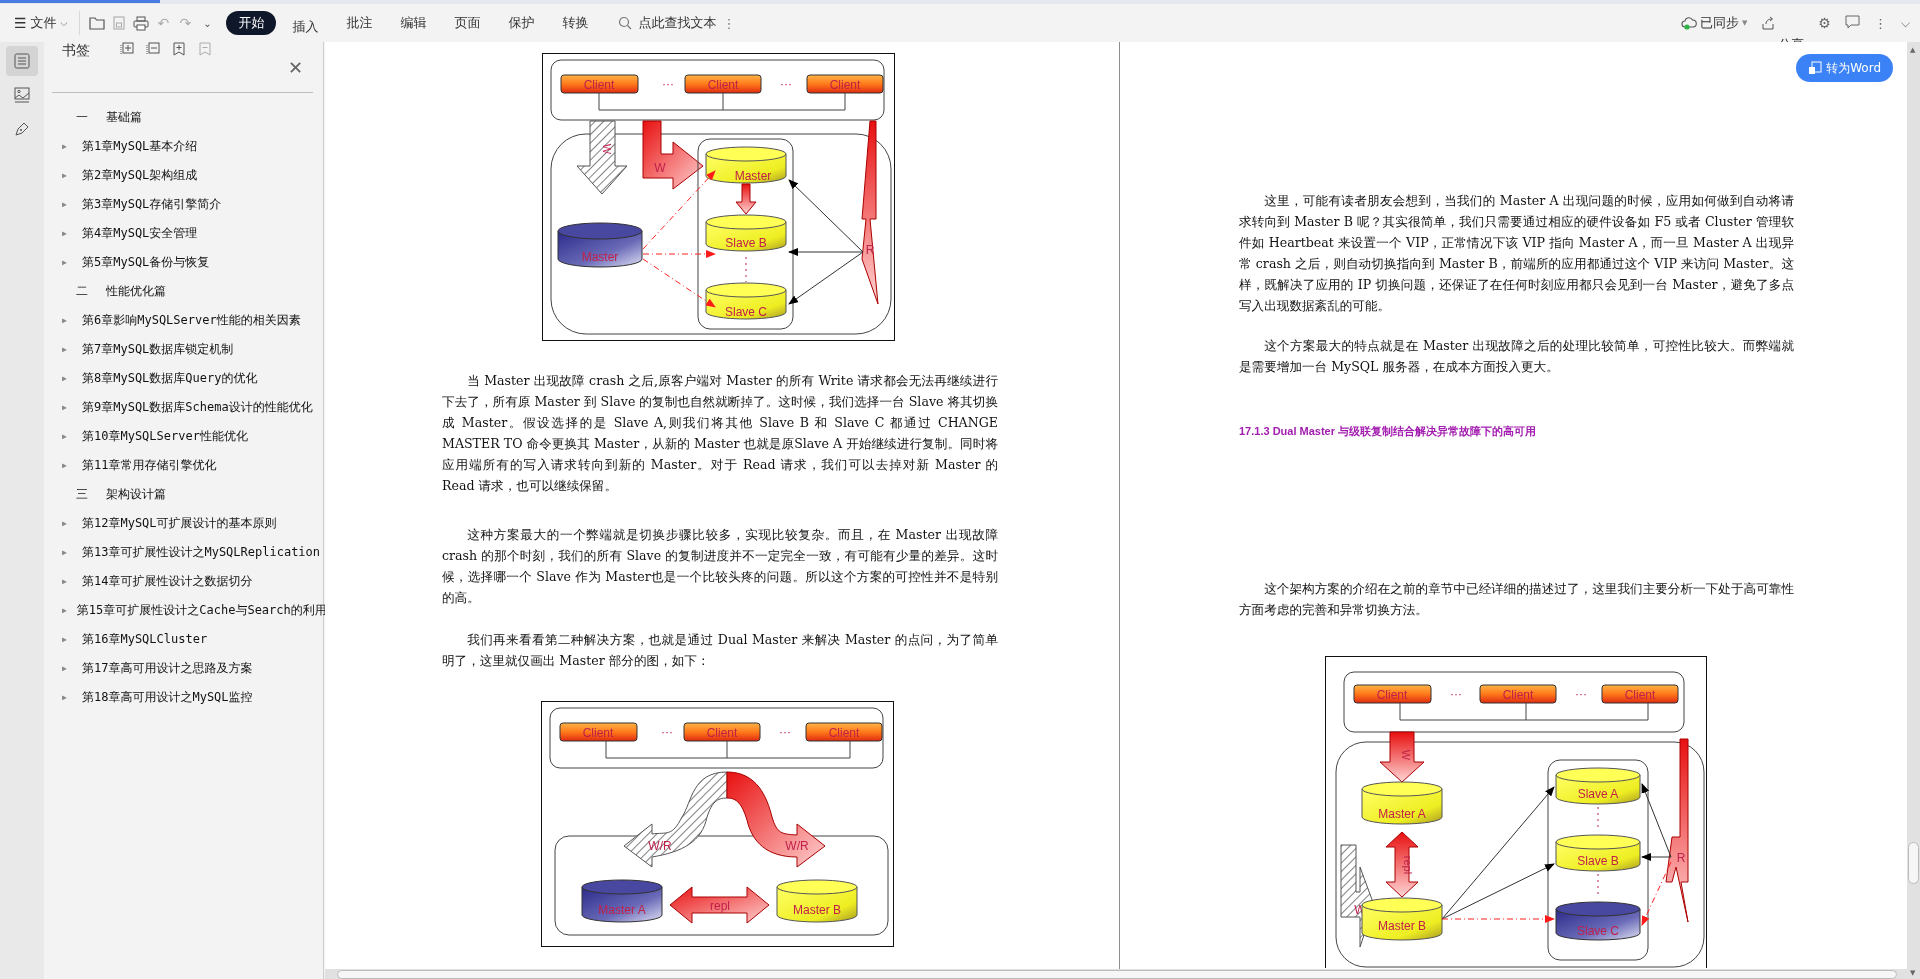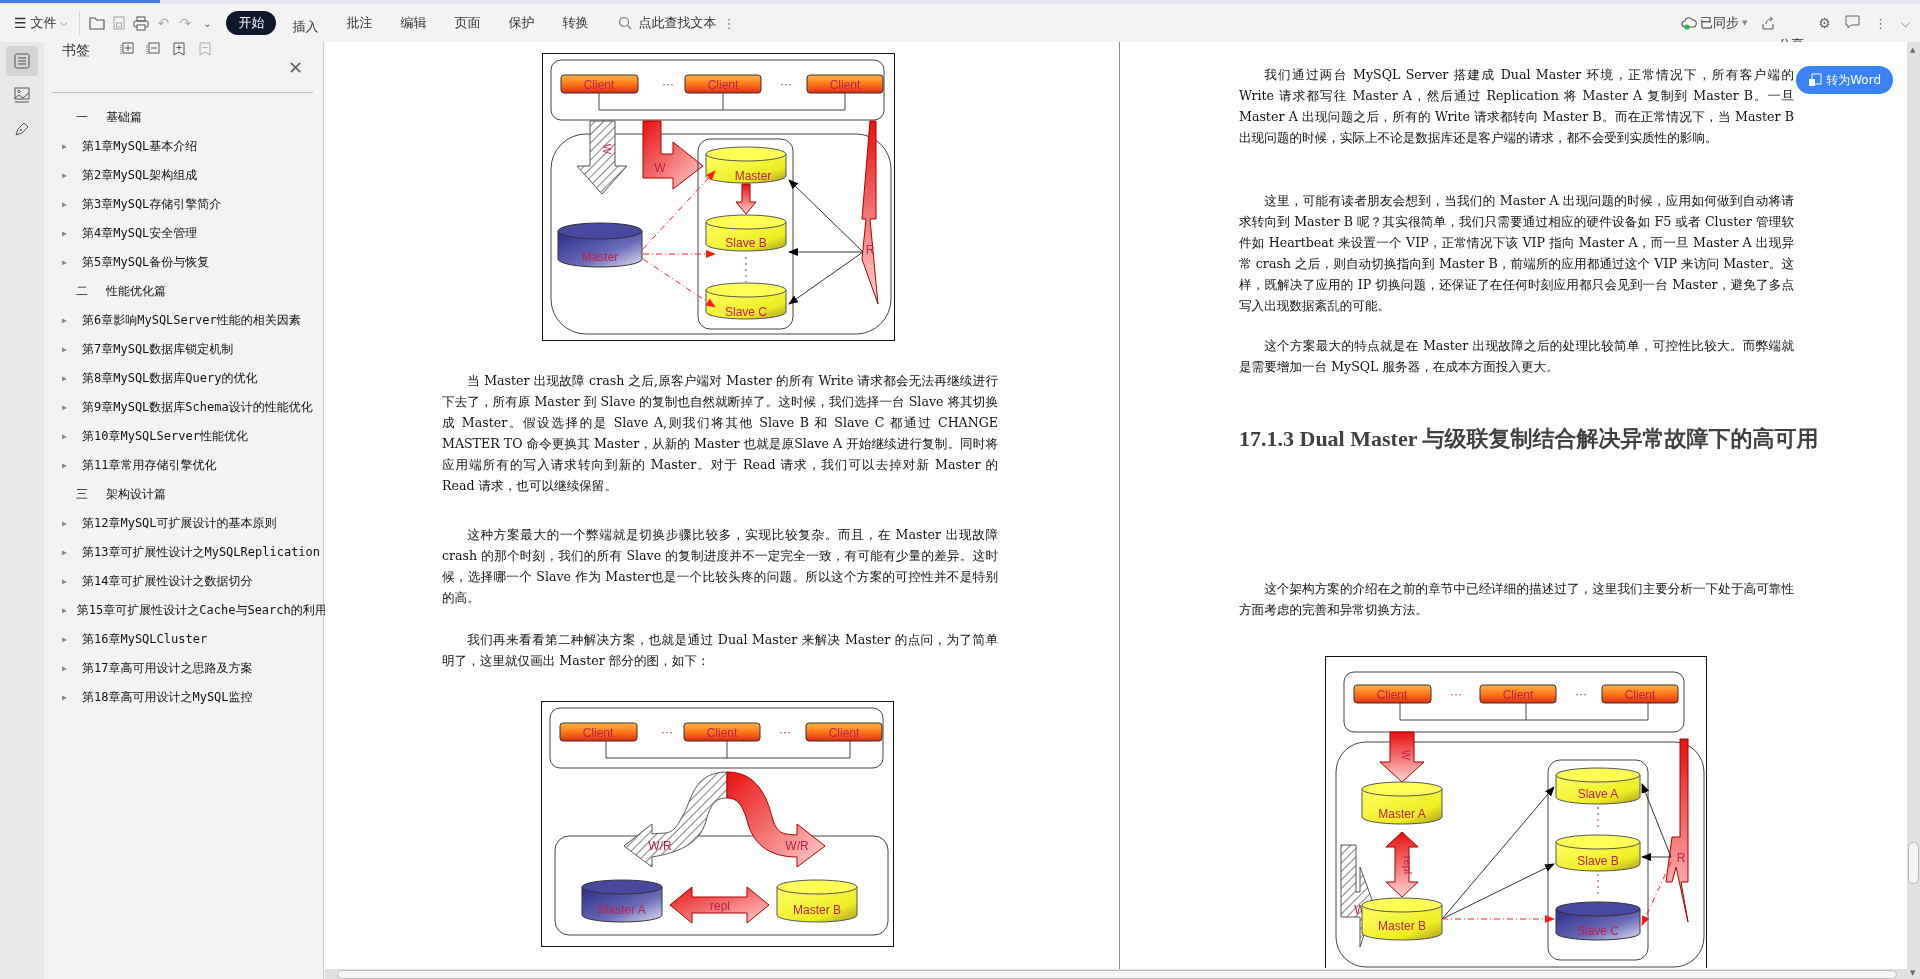--- a/index.html
+++ b/index.html
@@ -26,23 +26,23 @@
   .bm-divider { height: 1px; background: #bdbdbd; margin: 0 10px 0 8px; }
   .bm-list { padding-top: 10px; }
   .bm-item { height: 29px; display: flex; align-items: center; font-size: 12px; color: #111; font-family: "DejaVu Sans Mono", monospace; cursor: pointer; white-space: nowrap; }
   .bm-item .tri { width: 10px; margin-left: 18px; margin-right: 10px; font-size: 8px; color: #888; }
   .bm-item.section { padding-left: 32px; font-family: "DejaVu Sans", sans-serif; font-size: 12px; }
   .bm-item.section .num { margin-right: 18px; }
 
   .doc { position: absolute; left: 325px; top: 42px; width: 1582px; height: 927px; background: #ffffff; overflow: hidden; }
   .page-div { position: absolute; left: 794px; top: 0; width: 1px; height: 927px; background: #8e8e8e; }
   .para { position: absolute; font-family: "DejaVu Serif", "Liberation Serif", serif; font-size: 12.6px; line-height: 21px; color: #111; text-align: justify; text-indent: 2em; }
-  .heading { position: absolute; font-family: Liberation Serif, serif; font-weight: bold; font-size: 22px; color: #404040; }
+  .heading { position: absolute; font-family: Liberation Sans, sans-serif; font-weight: bold; font-size: 11px; color: #a21caf; }
   .fig { position: absolute; border: 1.5px solid #111; background: #fff; }
-  .word-btn { position: absolute; right: 14px; top: 24px; height: 28px; padding: 0 12px; background: #3b82f6; color: #fff; border-radius: 14px; font-size: 12px; display: flex; align-items: center; gap: 4px; cursor: pointer; }
+  .word-btn { position: absolute; right: 14px; top: 12px; height: 28px; padding: 0 12px; background: #3b82f6; color: #fff; border-radius: 14px; font-size: 12px; display: flex; align-items: center; gap: 4px; cursor: pointer; }
 
   .vscroll { position: absolute; right: 0; top: 42px; width: 13px; height: 937px; background: #e1e1e1; }
   .vscroll .thumb { position: absolute; left: 1px; top: 800px; width: 11px; height: 24px; background: #f6f6f6; border: 1px solid #bbb; border-radius: 6px; }
   .vscroll .up { position: absolute; top: 4px; left: 3px; font-size: 7px; color: #666; }
   .vscroll .down { position: absolute; bottom: 2px; left: 3px; font-size: 7px; color: #666; }
   .hscroll { position: absolute; left: 325px; top: 969px; width: 1582px; height: 10px; background: #e1e1e1; }
   .hscroll .thumb { position: absolute; left: 12px; top: 1px; width: 1560px; height: 9px; background: #f6f6f6; border: 1px solid #bbb; border-radius: 5px; }
   svg text { font-family: "Liberation Sans", sans-serif; }
 </style>
 </head>
@@ -399,21 +399,20 @@
   <div class="page-div"></div>
 
   <div class="word-btn">
     <svg width="14" height="14" viewBox="0 0 14 14">
         <rect x="4" y="1" width="9" height="10" fill="none" stroke="#fff"></rect>
         <rect x="1" y="6" width="6" height="7" fill="#fff"></rect>
       </svg>
     <span>转为Word</span>
   </div>
 
-  <div class="para" style="left:914px;top:22px;width:555px;">我们通过两台 MySQL Server 搭建成 Dual Master 环境，正常情况下，所有客户端的 Write 请求都写往 Master A，然后通过 Replication 将 Master A 复制到 Master B。一旦 Master A 出现问题之后，所有的 Write 请求都转向 Master B。而在正常情况下，当 Master B 出现问题的时候，实际上不论是数据库还是客户端的请求，都不会受到实质性的影响。</div>
   <div class="para" style="left:914px;top:148px;width:555px;">这里，可能有读者朋友会想到，当我们的 Master A 出现问题的时候，应用如何做到自动将请求转向到 Master B 呢？其实很简单，我们只需要通过相应的硬件设备如 F5 或者 Cluster 管理软件如 Heartbeat 来设置一个 VIP，正常情况下该 VIP 指向 Master A，而一旦 Master A 出现异常 crash 之后，则自动切换指向到 Master B，前端所的应用都通过这个 VIP 来访问 Master。这样，既解决了应用的 IP 切换问题，还保证了在任何时刻应用都只会见到一台 Master，避免了多点写入出现数据紊乱的可能。</div>
   <div class="para" style="left:914px;top:293px;width:555px;">这个方案最大的特点就是在 Master 出现故障之后的处理比较简单，可控性比较大。而弊端就是需要增加一台 MySQL 服务器，在成本方面投入更大。</div>
   <div class="heading" style="left:914px;top:382px;">17.1.3 Dual Master 与级联复制结合解决异常故障下的高可用</div>
   <div class="para" style="left:914px;top:536px;width:555px;">这个架构方案的介绍在之前的章节中已经详细的描述过了，这里我们主要分析一下处于高可靠性方面考虑的完善和异常切换方法。</div>
 
   <div class="fig" style="left:1000px;top:614px;width:382px;height:312px;border-bottom:none;">
     <svg width="380" height="312" viewBox="0 0 380 312">
       <rect x="18" y="15" width="340" height="60" rx="10" fill="#fff" stroke="#444"></rect>
       <rect x="28" y="28" width="77" height="18" rx="3" fill="url(#clientG)" stroke="#333"></rect>
       <text x="66" y="42" font-size="12" fill="#c0204a" text-anchor="middle">Client</text>

